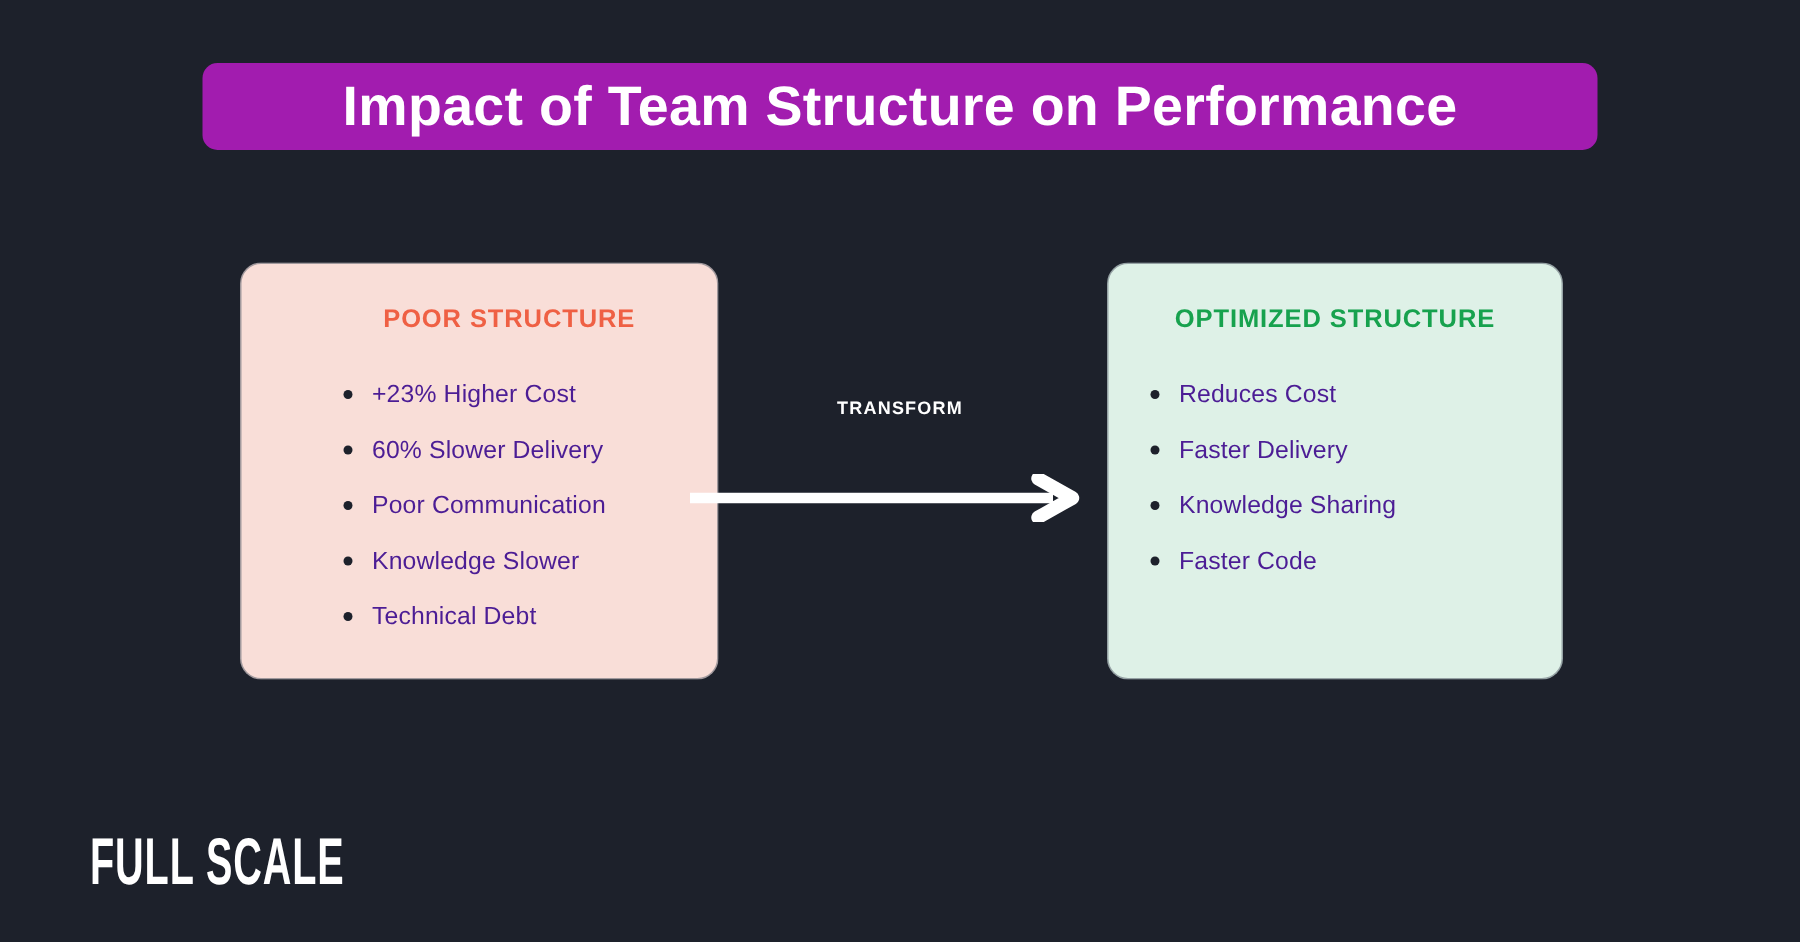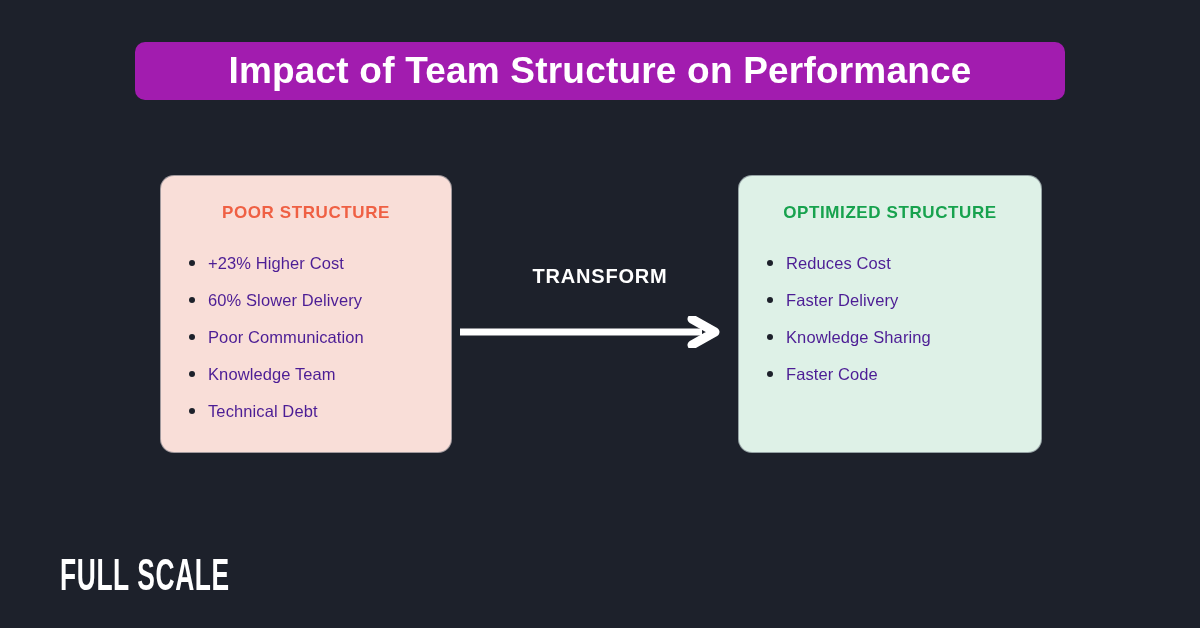--- a/index.html
+++ b/index.html
@@ -23,21 +23,21 @@
     letter-spacing: 0.2px; white-space: nowrap;
   }
 
   
   .card {
     position: absolute; top: 175px; height: 278px;
     border-radius: 14px; box-sizing: border-box;
     border: 1px solid rgba(90, 97, 109, 0.55);
     padding-top: 26px;
   }
-  .card-poor { left: 160px; width: 292px; background: #f9ded8; }
+  .card-poor { left: 160px; width: 319px; background: #f9ded8; padding-left: 40px; }
   .card-optimized { left: 738px; width: 304px; background: #def1e7; }
 
   .card-title {
     text-align: center; font-weight: bold; font-size: 17px;
     letter-spacing: 0.6px; line-height: 22px;
   }
   .card-poor .card-title { color: #ef6044; }
   .card-optimized .card-title { color: #17a24e; }
 
   .card ul {
@@ -51,21 +51,21 @@
   .card li .dot {
     position: absolute; left: 0; top: 8px;
     width: 6px; height: 6px; border-radius: 50%;
     background: #1d212b;
   }
 
   
   .transform-label {
     position: absolute; left: 450px; top: 265px; width: 300px;
     text-align: center; color: #ffffff; font-weight: bold;
-    font-size: 20px; letter-spacing: 0.8px;
+    font-size: 12px; letter-spacing: 0.8px;
   }
   .arrow-svg { position: absolute; left: 460px; top: 316px; }
 
   
   .logo {
     position: absolute; left: 60px; top: 550px;
     color: #ffffff; font-weight: bold; font-size: 44px;
     letter-spacing: 1px; white-space: nowrap;
     transform: scaleX(0.6); transform-origin: left center;
   }
@@ -78,21 +78,21 @@
   <div class="banner">
     <span class="banner-title">Impact of Team Structure on Performance</span>
   </div>
 
   <div class="card card-poor">
     <div class="card-title">POOR STRUCTURE</div>
     <ul>
       <li><span class="dot"></span><span>+23% Higher Cost</span></li>
       <li><span class="dot"></span><span>60% Slower Delivery</span></li>
       <li><span class="dot"></span><span>Poor Communication</span></li>
-      <li><span class="dot"></span><span>Knowledge Team</span></li>
+      <li><span class="dot"></span><span>Knowledge Slower</span></li>
       <li><span class="dot"></span><span>Technical Debt</span></li>
     </ul>
   </div>
 
   <div class="transform-label">TRANSFORM</div>
 
   <svg class="arrow-svg" width="264" height="32" viewBox="0 0 264 32" aria-hidden="true">
     <line x1="0" y1="16" x2="242" y2="16" stroke="#ffffff" stroke-width="7"></line>
     <path d="M232 3 L255 16 L232 29" fill="none" stroke="#ffffff" stroke-width="9" stroke-linecap="round" stroke-linejoin="round"></path>
   </svg>

